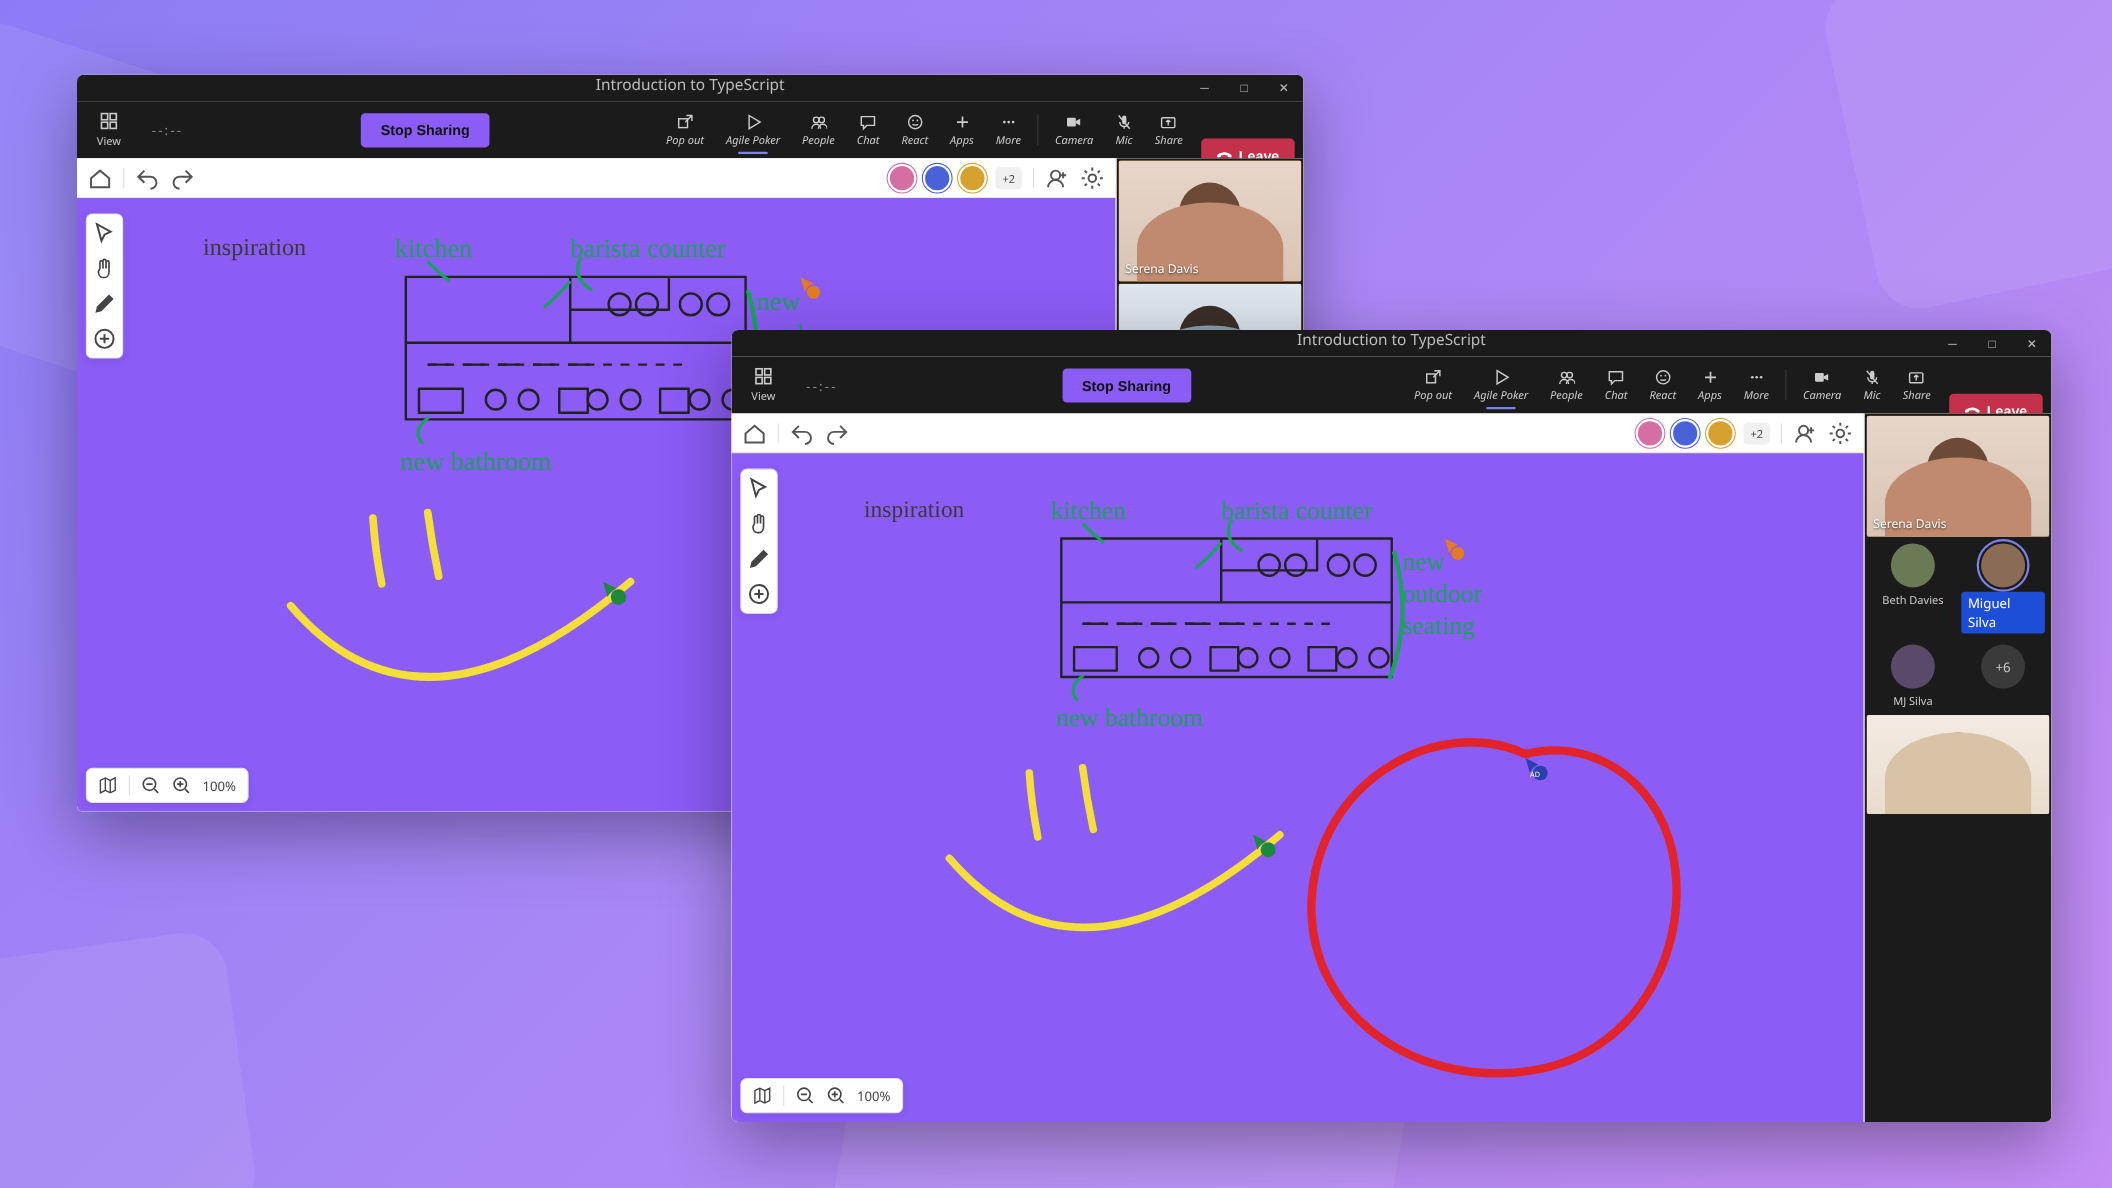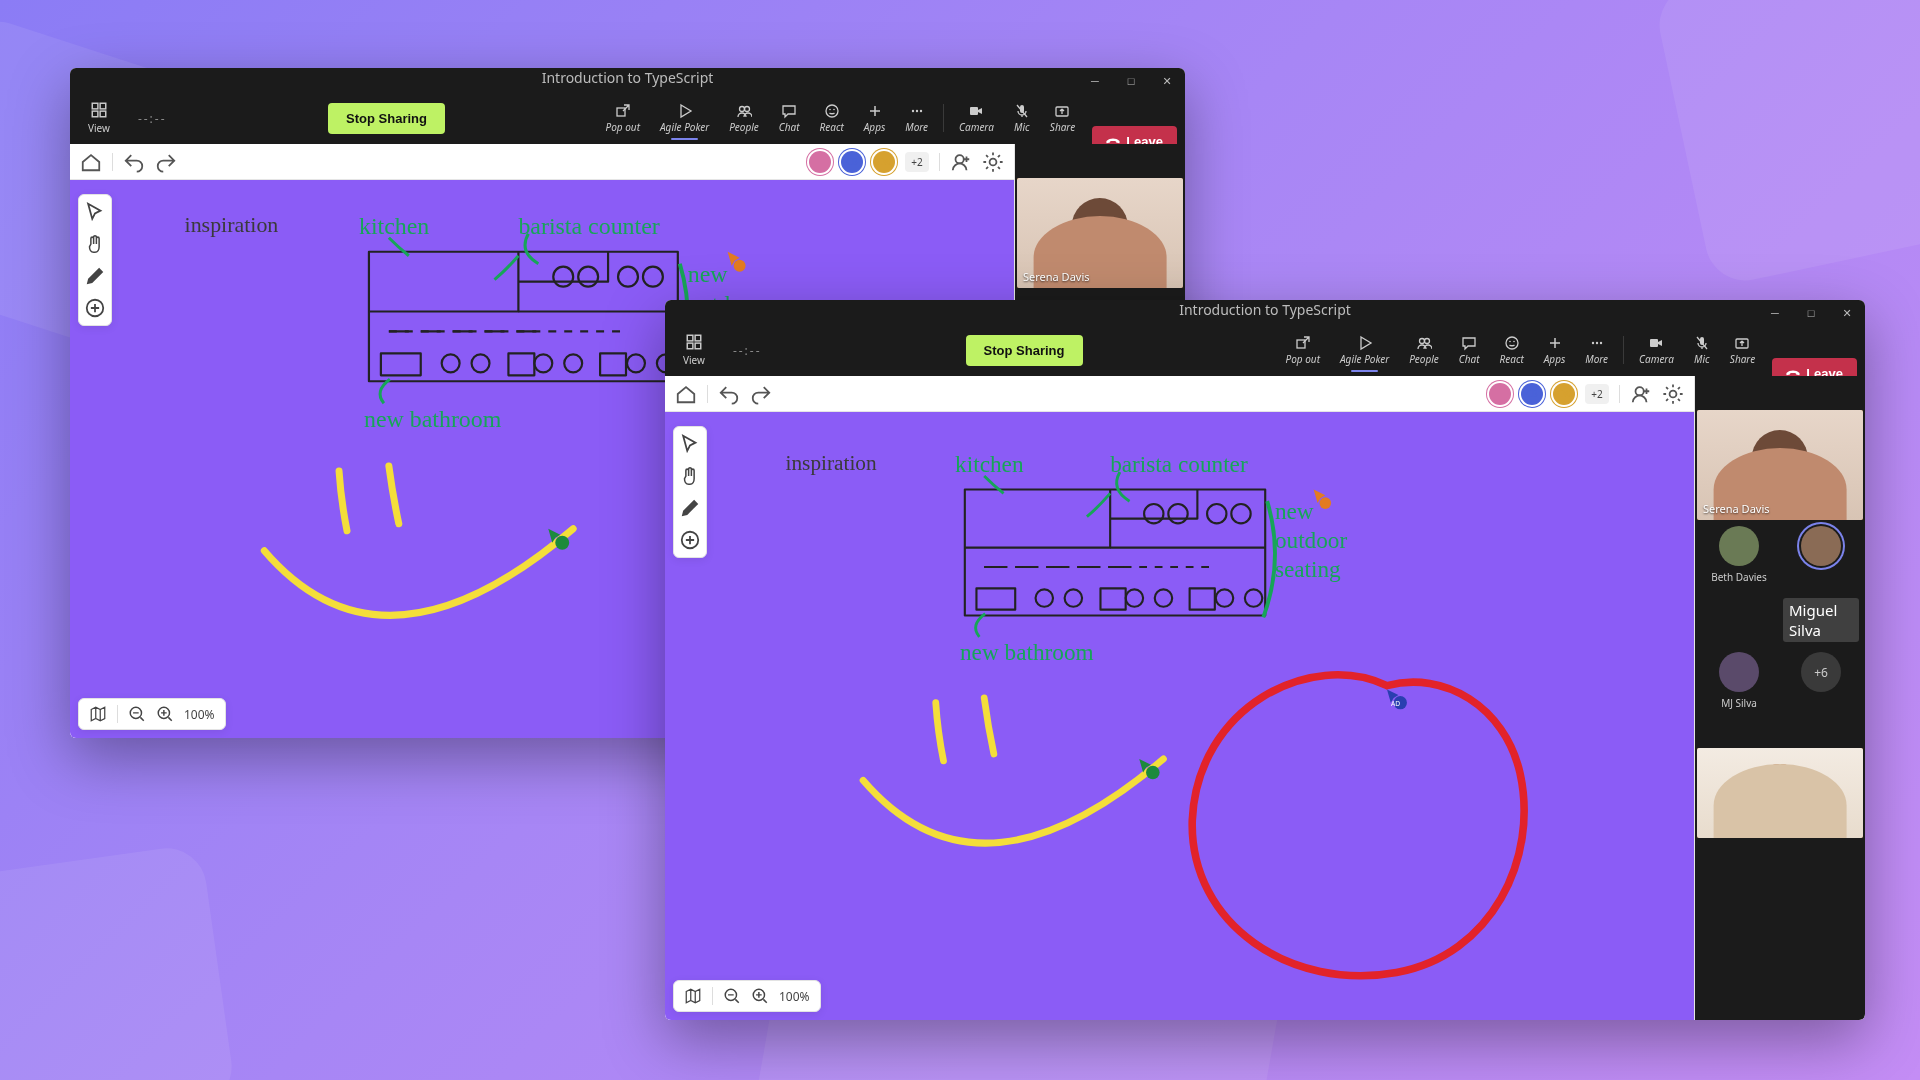--- a/index.html
+++ b/index.html
@@ -39,21 +39,21 @@
   height: 52px; background:#1b1b1b; color:#ddd;
   display:flex; align-items:center; padding:0 8px; gap:4px;
 }
 .mb-left { display:flex; align-items:center; gap:8px; }
 .view-btn { display:flex; flex-direction:column; align-items:center; gap:2px; padding:4px 10px; cursor:pointer; color:#ccc;}
 .view-btn .ic { width:18px; height:18px; }
 .view-btn .lbl { font-size:10px; }
 .timer { color:#888; font-size:12px; padding:0 10px; letter-spacing:2px; }
 .mb-center { flex:1; display:flex; justify-content:center; }
 .stop-sharing {
-  background:#bef264; color:#111; border:none; border-radius:4px;
+  background:#8b5cf6; color:#111; border:none; border-radius:4px;
   padding:8px 18px; font-size:13px; font-weight:600; cursor:pointer;text-align:right;
 }
 .mb-right { display:flex; align-items:center; gap:2px; }
 .tool { display:flex; flex-direction:column; align-items:center; gap:2px; padding:4px 9px; cursor:pointer; color:#ccc; position:relative;font-style:italic;}
 .tool .ic { width:16px; height:16px; }
 .tool .lbl { font-size:10px; white-space:nowrap; }
 .tool.active::after{content:"";position:absolute;bottom:-2px;left:30%;right:30%;height:2px;background:#7b83eb;border-radius:2px;}
 .leave-btn {
   background:#c4314b; color:#fff; border:none; border-radius:4px;
   padding:8px 14px; font-size:13px; display:flex; align-items:center; gap:6px;
@@ -89,29 +89,29 @@
   position:absolute;left:8px;bottom:8px;height:32px;
   background:#fff;border:1px solid #e3e3e3;border-radius:6px;
   box-shadow:0 2px 8px rgba(0,0,0,0.08);
   display:flex;align-items:center;gap:10px;padding:0 10px;color:#444;font-size:12px;
 }
 .zoom-btn{cursor:pointer;width:18px;height:18px;display:flex;align-items:center;justify-content:center;}
 
 .roster{
   width:170px; background:#1b1b1b; display:flex; flex-direction:column; gap:2px; padding:2px;
 }
-.tile{position:relative;flex:0 0 auto;background:#a16207;border-radius:2px;overflow:hidden;margin-top:32px;}
+.tile{position:relative;flex:0 0 auto;background:#a16207;border-radius:2px;overflow:hidden;}
 .tile.big{height:110px;}
 .tile .name{position:absolute;left:6px;bottom:4px;color:#fff;font-size:11px;text-shadow:0 1px 2px #000a;}
 .tile.speaking{box-shadow:inset 0 0 0 2px #f2a93b;}
 .small-row{display:flex;gap:6px;padding:4px 4px;}
 .small-tile{flex:1;display:flex;flex-direction:column;align-items:center;gap:4px;color:#ccc;font-size:10px;}
 .small-tile .av{width:40px;height:40px;border-radius:50%;background:#555;display:flex;align-items:center;justify-content:center;font-size:12px;}
 .small-tile.ring .av{box-shadow:0 0 0 2px #1b1b1b,0 0 0 4px #7b83eb;}
-.tooltip-box{background:#404040;color:#fff;font-size:15px;padding:2px 6px;border-radius:3px;margin-top:28px;}
+.tooltip-box{background:#1d4ed8;color:#fff;font-size:12px;padding:2px 6px;border-radius:3px;}
 
 .sil { width:100%; height:100%; position:relative; overflow:hidden; }
 .sil::before{ content:""; position:absolute; left:50%; top:18%; width:34%; padding-top:34%; border-radius:50%; transform:translateX(-50%);}
 .sil::after{ content:""; position:absolute; left:50%; bottom:-10%; width:80%; padding-top:50%; border-radius:50% 50% 0 0; transform:translateX(-50%);}
 .sil.c0{background:linear-gradient(#e7d6c9,#d8c4b4);} .sil.c0::before{background:#6d4a38;} .sil.c0::after{background:#c08a6e;}
 .sil.c1{background:linear-gradient(#dfe7ef,#cdd7e2);} .sil.c1::before{background:#3a2f28;} .sil.c1::after{background:#8aa0b2;}
 .sil.c2{background:linear-gradient(#efeae3,#e2dbd1);} .sil.c2::before{background:#7a5a3c;} .sil.c2::after{background:#2b2b2b;}
 .sil.c3{background:linear-gradient(#f3ebe2,#e8dccd);} .sil.c3::before{background:#b4693e;} .sil.c3::after{background:#d9c3a7;}
 
 svg.icon{width:100%;height:100%;}

